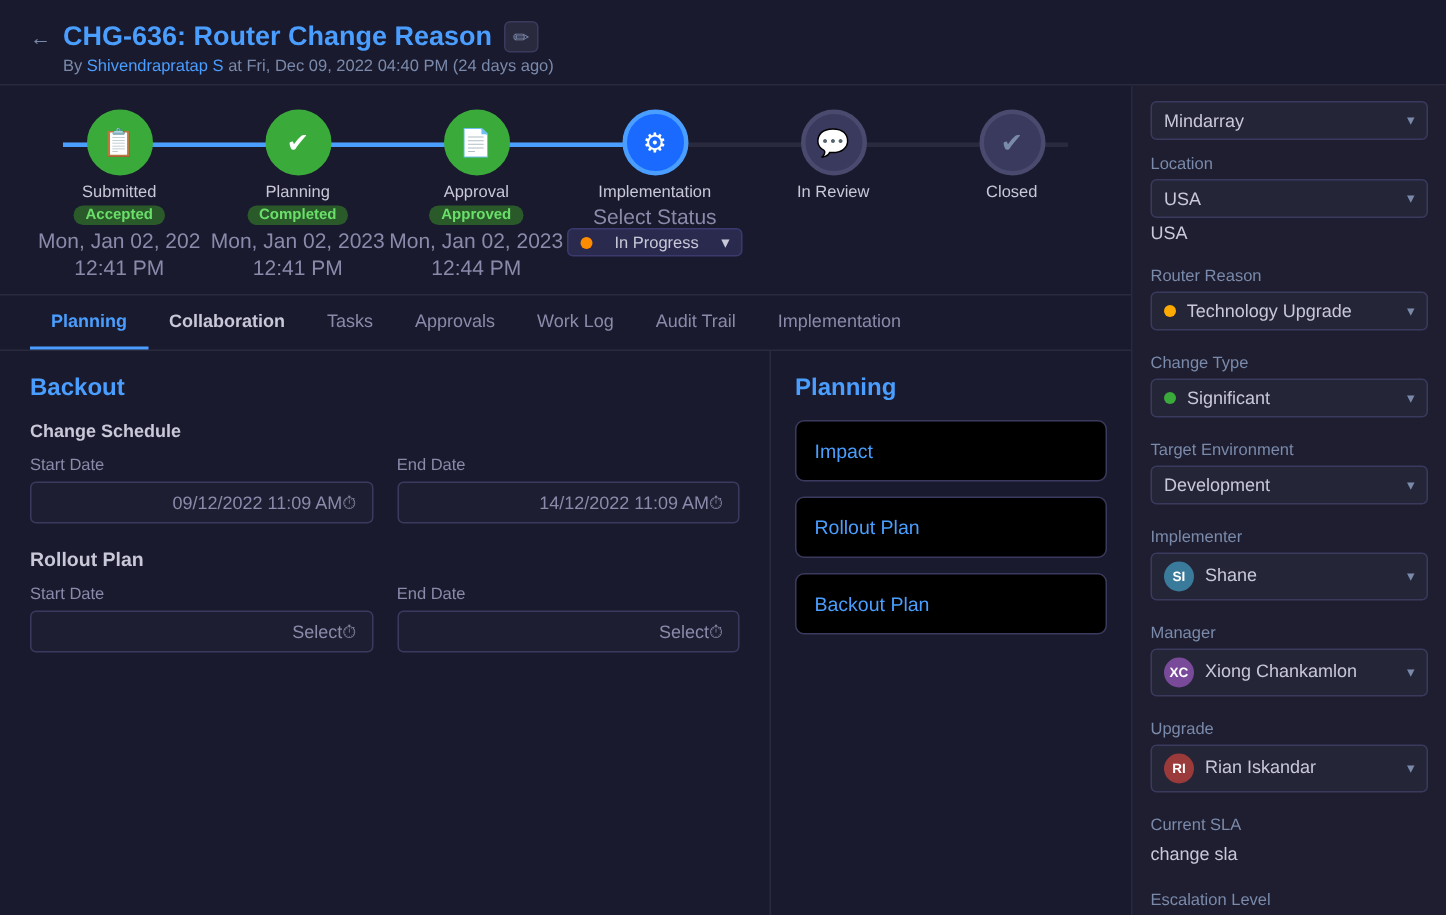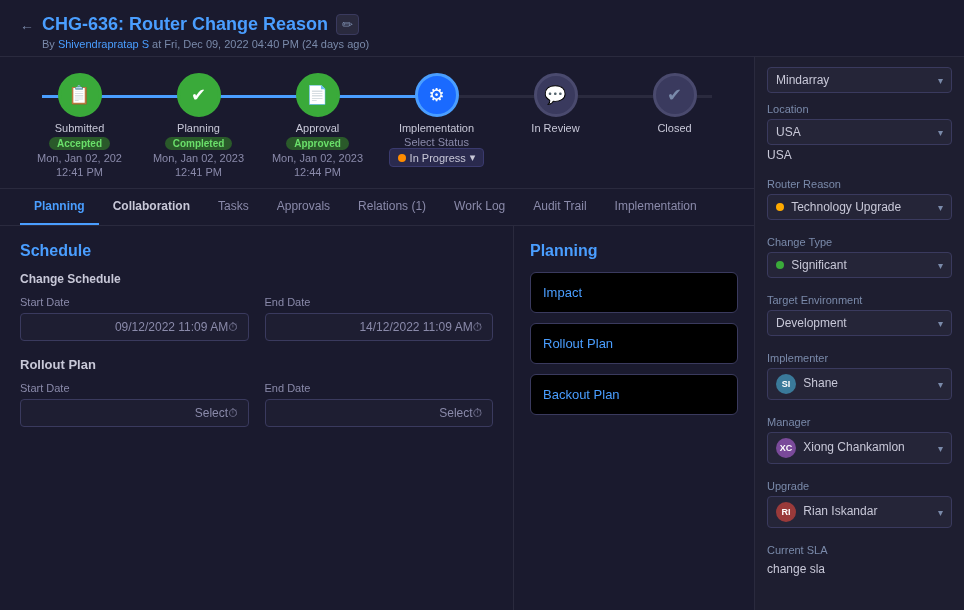--- a/index.html
+++ b/index.html
@@ -126,29 +126,29 @@
       margin-top: 3px;
       padding: 1px 8px;
       border-radius: 10px;
       font-size: 10px;
       font-weight: 600;
     }
     .badge-accepted { background: #2a5a2a; color: #6adf6a; }
     .badge-completed { background: #2a5a2a; color: #6adf6a; }
     .badge-approved { background: #2a5a2a; color: #6adf6a; }
     .step-date {
-      font-size: 11px;
+      font-size: 14px;
       color: #8a8aaa;
       margin-top: 2px;
       text-align: left;
     }
     .in-progress-badge {
       display: flex;
       align-items: center;
-      gap: 4px;
+      gap: 15px;
       background: #2a2a4e;
       border: 1px solid #3a3a6e;
       border-radius: 4px;
       padding: 2px 8px;
       font-size: 11px;
       color: #c8c8d8;
       cursor: pointer;
     }
     .dot-orange { width: 8px; height: 8px; border-radius: 50%; background: #ff8c00; display: inline-block; }
     
@@ -373,30 +373,29 @@
             <div class="step-label">Closed</div>
           </div>
         </div>
       </div>
 
       <div class="tabs-bar">
         <div class="tab active bold">Planning</div>
         <div class="tab bold">Collaboration</div>
         <div class="tab">Tasks</div>
         <div class="tab">Approvals</div>
-        <div class="tab">Relations (1)</div>
         <div class="tab">Work Log</div>
         <div class="tab">Audit Trail</div>
         <div class="tab">Implementation</div>
       </div>
 
       <div class="body-split">
 
         <div class="left-panel">
-          <div class="section-title">Schedule</div>
+          <div class="section-title">Backout</div>
           <div class="subsection-title">Change Schedule</div>
           <div class="date-row">
             <div class="date-field">
               <div class="date-label">Start Date</div>
               <div class="date-input">
                 <span>09/12/2022 11:09 AM</span>
                 <span>⏱</span>
               </div>
             </div>
             <div class="date-field">
@@ -519,15 +518,18 @@
           </span>
           <span class="chevron">▾</span>
         </div>
       </div>
 
       <div class="sidebar-field">
         <div class="sidebar-label">Current SLA</div>
         <div class="sla-value">change sla</div>
       </div>
 
+      <div class="sidebar-field">
+        <div class="sidebar-label">Escalation Level</div>
+      </div>
     </div>
   </div>
 </div>
 
 </body></html>

